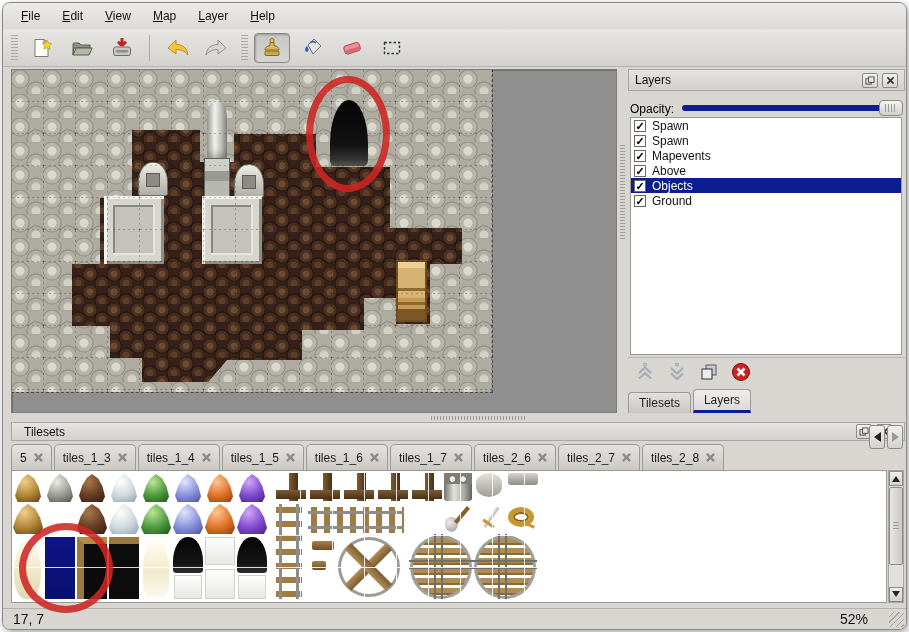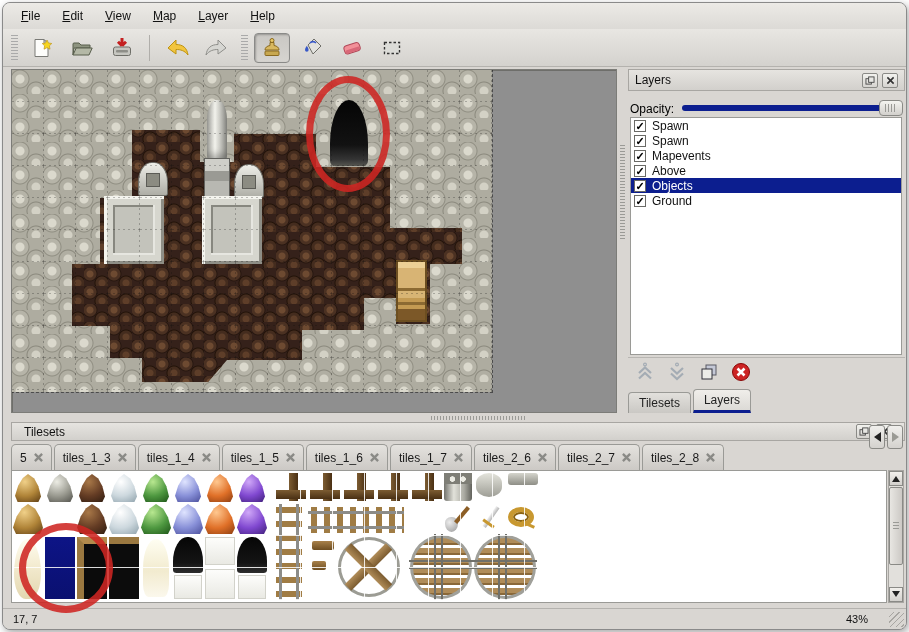--- a/index.html
+++ b/index.html
@@ -196,21 +196,21 @@
   .sb-up { top:0; } .sb-down { bottom:0; }
   .tri-u { width:0;height:0;border:4px solid transparent;border-bottom:6px solid #222;margin-top:-3px; }
   .tri-d { width:0;height:0;border:4px solid transparent;border-top:6px solid #222;margin-bottom:-3px; }
   .sb-thumb { position:absolute; left:0; top:16px; width:14px; height:78px;
     background:linear-gradient(90deg,#e8e6e2,#ccc9c5); border:1px solid #8a8a86; border-radius:2px; }
   .sb-thumb i { position:absolute; left:3px; right:3px; top:50%; height:8px; margin-top:-4px;
     background:repeating-linear-gradient(to bottom,#9a9a96 0 1px,transparent 1px 3px); }
   
   .statusbar { position:absolute; left:0; bottom:0; width:100%; height:21px;
     border-top:1px solid #b4b2ae; background:#d9d6d2; display:flex; align-items:center;
-    font-size:11px; color:#111; padding:0 10px; }
+    font-size:14px; color:#111; padding:0 10px; }
   .statusbar .spacer { flex:1; }
   .resize-grip { position:absolute; right:2px; bottom:2px; width:15px; height:15px;
     background:repeating-linear-gradient(135deg, transparent 0 3px, #a8a6a2 3px 4px); }
   svg { display:block; }
 </style>
 </head>
 <body>
 
 <div class="window">
 
@@ -572,18 +572,18 @@
         </span>
       <span class="sb-btn sb-down">
           <i class="tri-d"></i>
         </span>
     </div>
   </div>
 
   <div class="statusbar">
     <span>17, 7</span>
     <span class="spacer"></span>
-    <span style="margin-right:28px;">43%</span>
+    <span style="margin-right:28px;">52%</span>
     <span class="resize-grip"></span>
   </div>
 
   <div class="annotation" id="ts-annotation" style="left: 16px; top: 520px; width: 94px; height: 90px;"></div>
 </div>
 
 </body></html>

